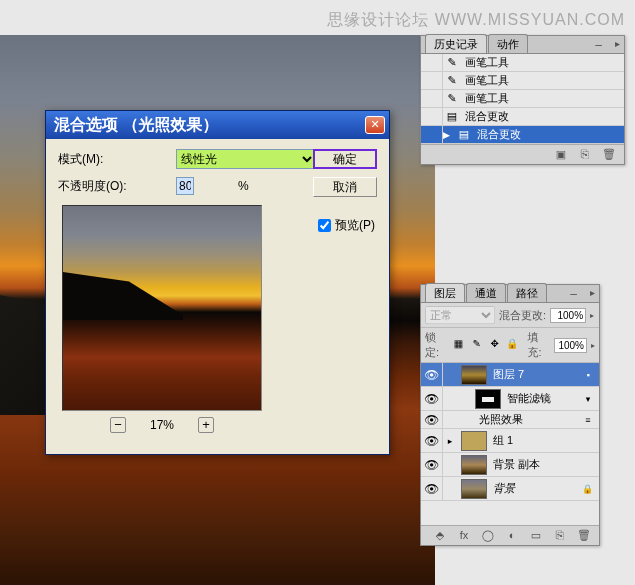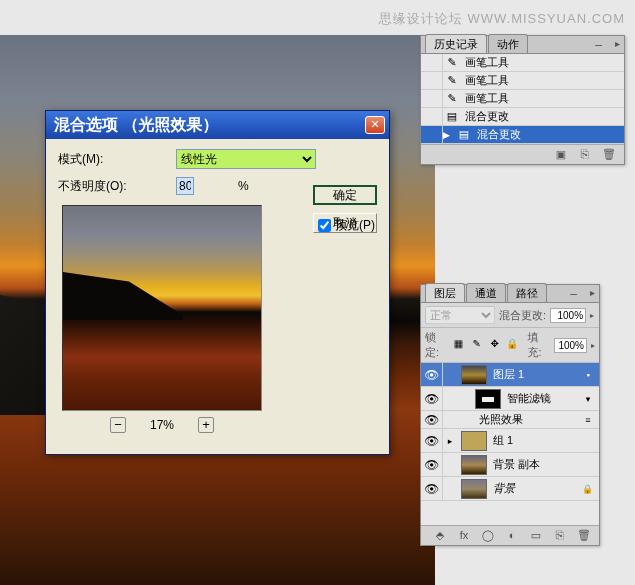--- a/index.html
+++ b/index.html
@@ -13,41 +13,41 @@
     #c08030 38%, #e89020 42%, #b35018 46%,
     #1a1510 48%, #0a0806 52%,
     #3a1808 56%, #6a2808 62%, #8a3810 68%,
     #6a2808 80%, #4a2008 90%, #2a1204 100%);
 }
 .mountain { position: absolute; left: 0; top: 260px; width: 210px; height: 120px;
   background: linear-gradient(135deg, #1a1815 0%, #0a0806 100%);
   clip-path: polygon(0 0, 40% 15%, 75% 60%, 100% 95%, 100% 100%, 0 100%);
 }
 
-.watermark { position: absolute; right: 10px; top: 10px; font-size: 13px; color: #aaa; letter-spacing: 1px; }
+.watermark { position: absolute; right: 10px; top: 10px; font-size: 16px; color: #aaa; letter-spacing: 1px; }
 
 
 .dialog { position: absolute; left: 45px; top: 110px; width: 345px; height: 345px;
   background: #ece9d8; border: 1px solid #0a246a; box-shadow: 2px 2px 8px rgba(0,0,0,.4); }
 .titlebar { height: 28px; background: linear-gradient(to bottom, #3b77dd 0%, #2a5fc8 45%, #1a45a8 100%);
   display: flex; align-items: center; padding: 0 4px 0 8px; }
 .titlebar-text { color: #fff; font-size: 16px; flex: 1; font-weight: bold; }
 .close-btn { width: 20px; height: 18px; background: linear-gradient(#e89070,#d04020);
   border: 1px solid #fff; border-radius: 3px; color: #fff; font-size: 11px; text-align: center; line-height: 15px; cursor: pointer; }
 
 .dialog-body { padding: 10px 12px; position: relative; height: calc(100% - 28px); }
 .row { display: flex; align-items: center; margin-bottom: 8px; font-size: 12px; gap: 40px; }
 .label { width: 78px; }
 select.combo { width: 140px; height: 20px; font-size: 12px; background: #bef264; border: 1px solid #7f9db9; }
 input.num { width: 18px; height: 18px; font-size: 12px; border: 1px solid #7f9db9; background: #cde3ff; text-align: right; padding: 0 2px; }
 .pct { margin-left: 4px; }
 
 .btn { width: 64px; height: 20px; font-size: 12px; background: #ece9d8; border: 1px solid #888;
   border-top-color: #fff; border-left-color: #fff; cursor: pointer; text-align: center; line-height: 18px; }
-.btn.default { border: 2px solid #14532d; line-height: 16px; margin-top: 36px; }
+.btn.default { border: 2px solid #6d28d9; line-height: 16px; }
 .btns { position: absolute; right: 12px; top: 10px; display: flex; flex-direction: column; gap: 8px; }
 
 .preview-chk { position: absolute; right: 14px; top: 78px; font-size: 12px; display: flex; align-items: center; gap: 4px; }
 .preview-chk input { width: 13px; height: 13px; }
 
 .thumb-wrap { position: absolute; left: 16px; top: 66px; }
 .thumb { width: 200px; height: 206px; border: 1px inset #888;
   background: linear-gradient(to bottom,
     #707580 0%, #808590 14%, #9a9078 24%, #b89850 32%,
     #e8b020 40%, #f0c030 44%, #c06018 48%,
@@ -228,21 +228,21 @@
     <span style="flex:1"></span>
     <span class="opt-label">填充:</span>
     <span class="opt-val">100%</span>
     <span class="opt-arrow">▸</span>
   </div>
   <div class="layer-list">
     <div class="layer-row sel">
       <div class="eye-col">👁</div>
       <div class="tree-col"></div>
       <div class="layer-thumb thumb-sunset"></div>
-      <span class="layer-name">图层 1</span>
+      <span class="layer-name">图层 7</span>
       <span class="fx-toggle">▪</span>
     </div>
     <div class="layer-row indent">
       <div class="eye-col">👁</div>
       <div class="tree-col"></div>
       <div class="layer-thumb thumb-dark"></div>
       <span class="layer-name">智能滤镜</span>
       <span class="fx-toggle">▾</span>
     </div>
     <div class="layer-row effect">

